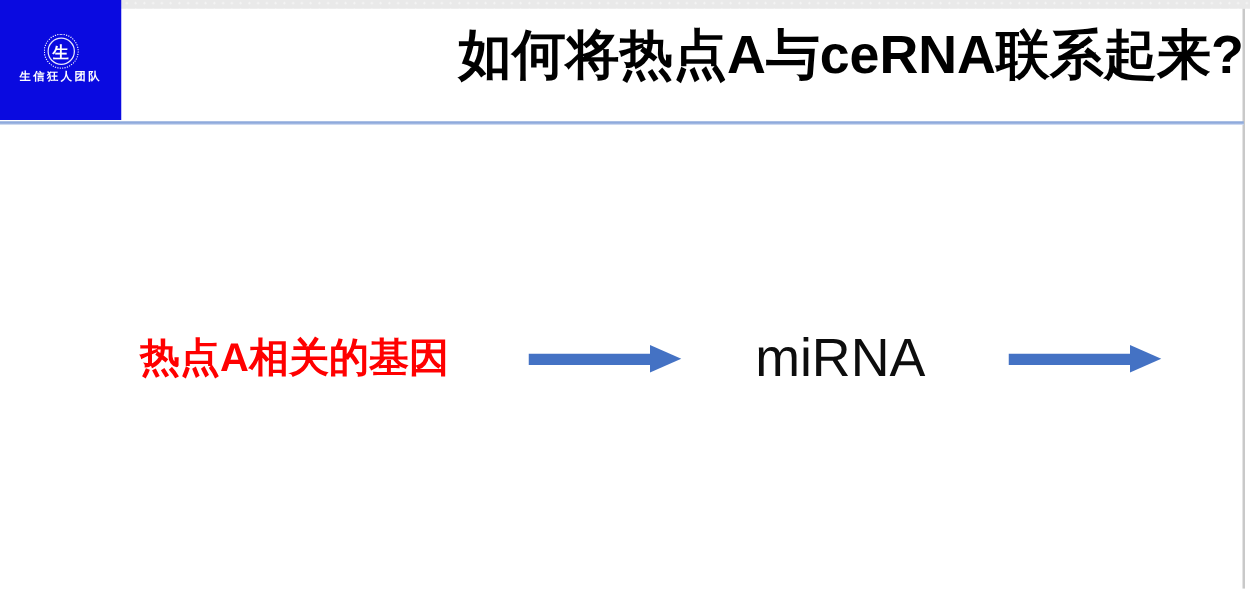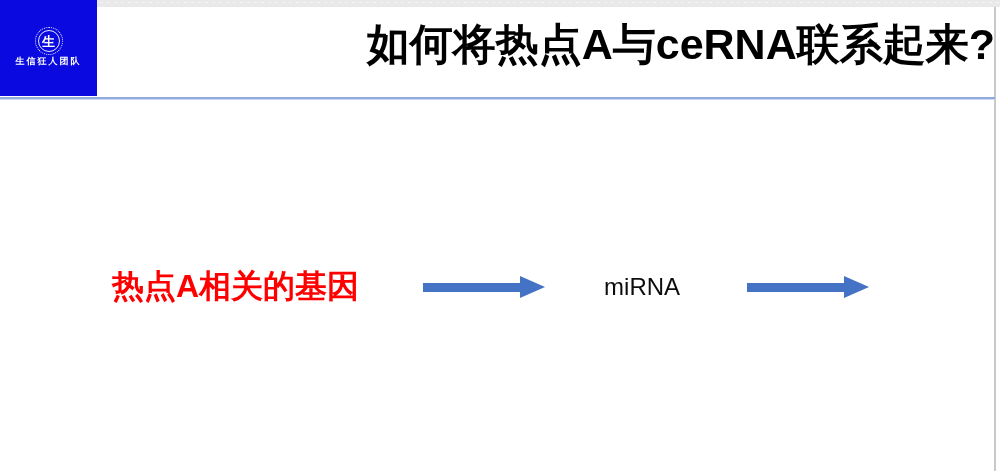--- a/index.html
+++ b/index.html
@@ -94,21 +94,21 @@
   .flow-arrow .shaft { width: 97px; height: 9px; background: #4472c4; }
   .flow-arrow .tip {
     width: 0; height: 0;
     border-top: 11px solid rgba(0,0,0,0);
     border-bottom: 11px solid rgba(0,0,0,0);
     border-left: 25px solid #4472c4;
   }
   .arrow-1 { margin-left: 20px; }
   .arrow-2 { margin-left: 23px; }
   .flow-node {
-    font-size: 24px; color: #0d0d0d; white-space: nowrap;
+    font-size: 43px; color: #0d0d0d; white-space: nowrap;
   }
   .node-mirna { margin-left: 15px; }
   .node-lncrna { margin-left: 16px; }
 </style>
 </head>
 <body>
 
 <div class="canvas">
 
   <div class="top-strip"></div>

